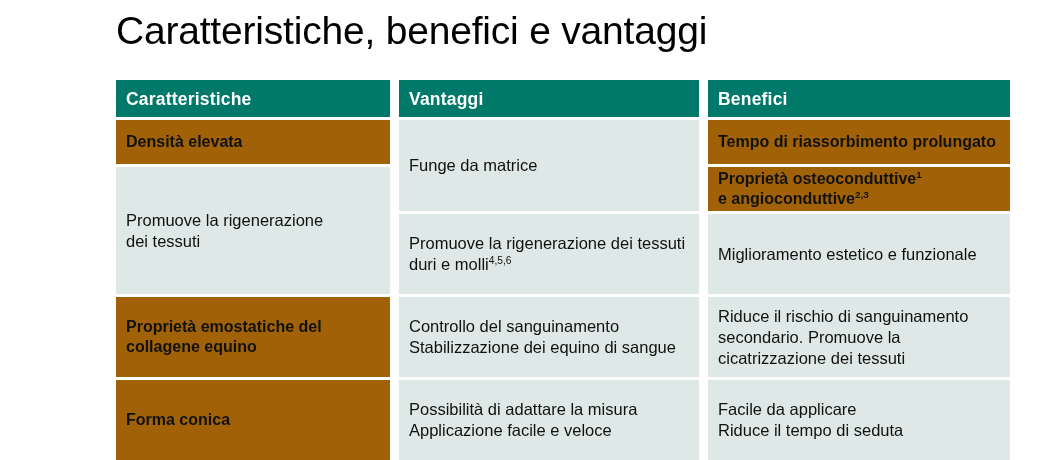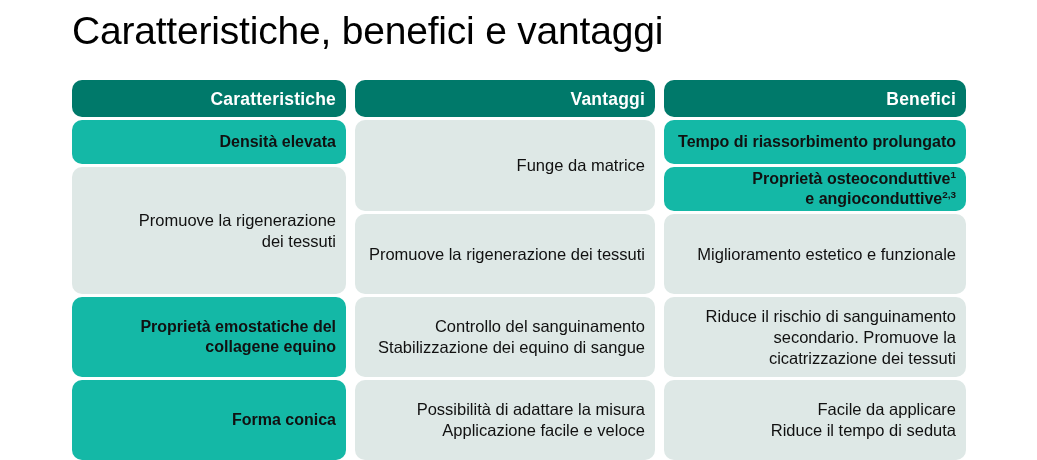--- a/index.html
+++ b/index.html
@@ -12,20 +12,21 @@
     background: #ffffff;
     font-family: "Liberation Sans", sans-serif;
     overflow: hidden;
   }
 
   .page {
     position: relative;
     width: 873px;
     height: 460px;
     box-sizing: border-box;
+    margin-left: 44px;
   }
 
   .page-title {
     position: absolute;
     left: 72px;
     top: 8px;
     font-size: 39px;
     line-height: 46px;
     font-weight: 300;
     letter-spacing: -0.2px;
@@ -44,38 +45,37 @@
     grid-template-columns: 274px 300px 302px;
     grid-template-rows: 37px 44px 44px 80px 80px 80px;
     column-gap: 9px;
     row-gap: 3px;
   }
 
   .cell {
     display: flex;
     align-items: center;
     justify-content: center;
-    text-align: right;
+    text-align: left;
     box-sizing: border-box;
     padding: 2px 10px;
     color: #111111;
-    border-radius: 10px;
   }
 
   .head-cell {
     background: #00796a;
     color: #ffffff;
     font-weight: bold;
     font-size: 17.5px;
     line-height: 20px;
     letter-spacing: 0.2px;
   }
 
   .col-a {
-    background: #14b8a6;
+    background: #a16207;
     font-weight: bold;
     font-size: 16px;
     line-height: 20px;
   }
 
   .col-b, .col-c {
     background: #dee8e6;
     font-weight: normal;
     font-size: 16.5px;
     line-height: 21px;
@@ -138,20 +138,21 @@
 
     <div class="cell col-a">
       <span class="cell-inner">
         <span class="line"><span>Proprietà osteoconduttive</span><span class="sup">1</span></span>
         <span class="line"><span>e angioconduttive</span><span class="sup">2,3</span></span>
       </span>
     </div>
     <div class="cell col-b">
       <span class="cell-inner">
         <span class="line">Promuove la rigenerazione dei tessuti</span>
+        <span class="line"><span>duri e molli</span><span class="sup">4,5,6</span></span>
       </span>
     </div>
     <div class="cell col-c">
       <span class="cell-inner">Miglioramento estetico e funzionale</span>
     </div>
 
     <div class="cell col-a">
       <span class="cell-inner">
         <span class="line">Proprietà emostatiche del</span>
         <span class="line">collagene equino</span>

